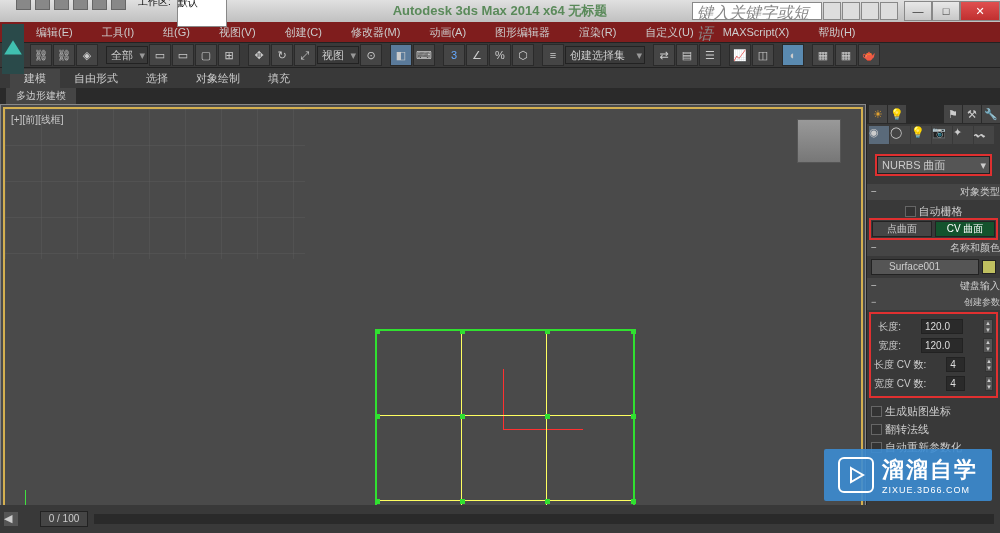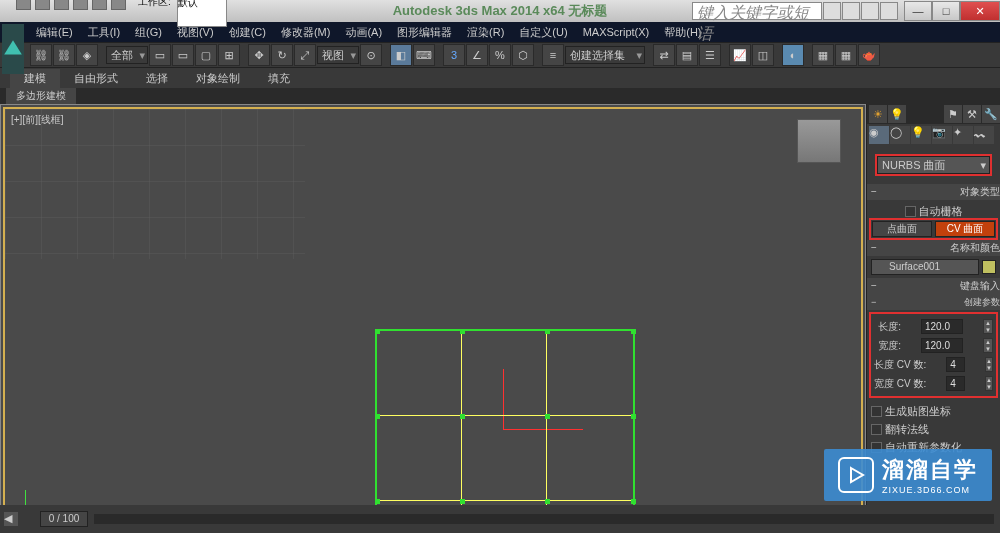--- a/index.html
+++ b/index.html
@@ -9,21 +9,21 @@
 .tb-icon{width:15px;height:15px;background:#888;border:1px solid #666}
 .workspace-label{color:#000;margin-left:8px;font-size:10px}
 .workspace-sel{width:50px;height:32px;background:#fff;border:1px solid #888;color:#000;font-size:10px;margin-left:2px}
 .titlebar-center{position:absolute;left:50%;transform:translateX(-50%);color:#5a8a5a;font-weight:bold;font-size:13px}
 .titlebar-right{position:absolute;right:0;display:flex;align-items:center}
 .search-box{width:130px;height:18px;background:#fff;border:1px solid #888;color:#888;font-size:16px;padding-left:4px;font-style:italic}
 .tb-ricon{width:18px;height:18px;background:#ddd;border:1px solid #888;margin-left:1px}
 .winbtns{display:flex;margin-left:6px}
 .winbtn{width:28px;height:20px;background:linear-gradient(#e8e8e8,#c8c8c8);border:1px solid #888;display:flex;align-items:center;justify-content:center;color:#333}
 .winbtn.close{background:linear-gradient(#e05050,#c03030);color:#fff;width:40px}
-.menubar{height:20px;background:#0f172a;display:flex;align-items:center;padding-left:30px;gap:3px}
+.menubar{height:20px;background:#7f1d1d;display:flex;align-items:center;padding-left:30px;gap:17px}
 .menubar span{padding:2px 6px;cursor:pointer;white-space:nowrap}
 .toolbar1{height:26px;background:#393939;border-top:1px solid #222;border-bottom:1px solid #222;display:flex;align-items:center;padding-left:30px;gap:1px}
 .tbtn{width:22px;height:22px;background:#454545;border:1px solid #2a2a2a;display:flex;align-items:center;justify-content:center}
 .tbtn.sel{background:#5a7a9a}
 .dropdown{height:18px;background:#3a3a3a;border:1px solid #222;padding:0 14px 0 4px;position:relative;line-height:16px}
 .dropdown::after{content:"▾";position:absolute;right:2px;color:#999}
 .toolbar2{height:20px;background:#393939;display:flex;align-items:center;padding-left:10px}
 .tab-row{height:16px;background:#2a2a2a;display:flex;align-items:center;padding-left:6px}
 .tab{padding:1px 10px;background:#454545;font-size:10px}
 .main{display:flex;height:calc(100% - 104px)}
@@ -50,21 +50,21 @@
 .cp-tab2{width:20px;height:18px;background:#454545}
 .cp-dropdown{margin:10px;height:18px;background:#555;border:1px solid #222;position:relative;padding-left:4px;line-height:16px}
 .cp-dropdown.hl{outline:2px solid #e03030}
 .cp-dropdown::after{content:"▾";position:absolute;right:3px}
 .rollout-hdr{background:#454545;height:16px;text-align:right;line-height:16px;font-size:10px;position:relative}
 .rollout-hdr::before{content:"−";position:absolute;left:4px}
 .cp-body{padding:2px 4px}
 .cp-row{display:flex;align-items:center;height:18px;gap:3px}
 .cp-check{width:11px;height:11px;background:#333;border:1px solid #666}
 .cp-btn{flex:1;height:16px;background:#454545;border:1px solid #222;text-align:center;line-height:14px;font-size:10px}
-.cp-btn.hl{background:#c2410c;color:#fff}
+.cp-btn.hl{background:#14532d;color:#fff}
 .cp-input{flex:1;height:16px;background:#555;border:1px solid #222;padding-left:17px;line-height:14px;font-size:10px}
 .param-box{border:2px solid #e03030;margin:2px;padding:3px}
 .param-row{display:flex;align-items:center;height:19px;gap:20px;justify-content:flex-end}
 .param-label{font-size:10px;white-space:nowrap}
 .spinner{width:42px;height:15px;background:#2a2a2a;border:1px solid #222;padding-left:3px;line-height:13px;font-size:10px;color:#ddd}
 .spin-btns{width:10px;height:15px;background:#555;border:1px solid #333;display:flex;flex-direction:column}
 .spin-btns div{flex:1;background:#555;font-size:6px;text-align:center;line-height:6px;color:#ccc}
 .timeline{position:absolute;bottom:0;left:0;right:0;height:28px;background:#393939;display:flex;align-items:center}
 .time-slider{width:48px;height:16px;background:#454545;border:1px solid #222;text-align:center;line-height:14px;margin-left:22px;font-size:10px}
 .time-track{flex:1;height:10px;background:#2a2a2a;margin:0 6px;position:relative}

